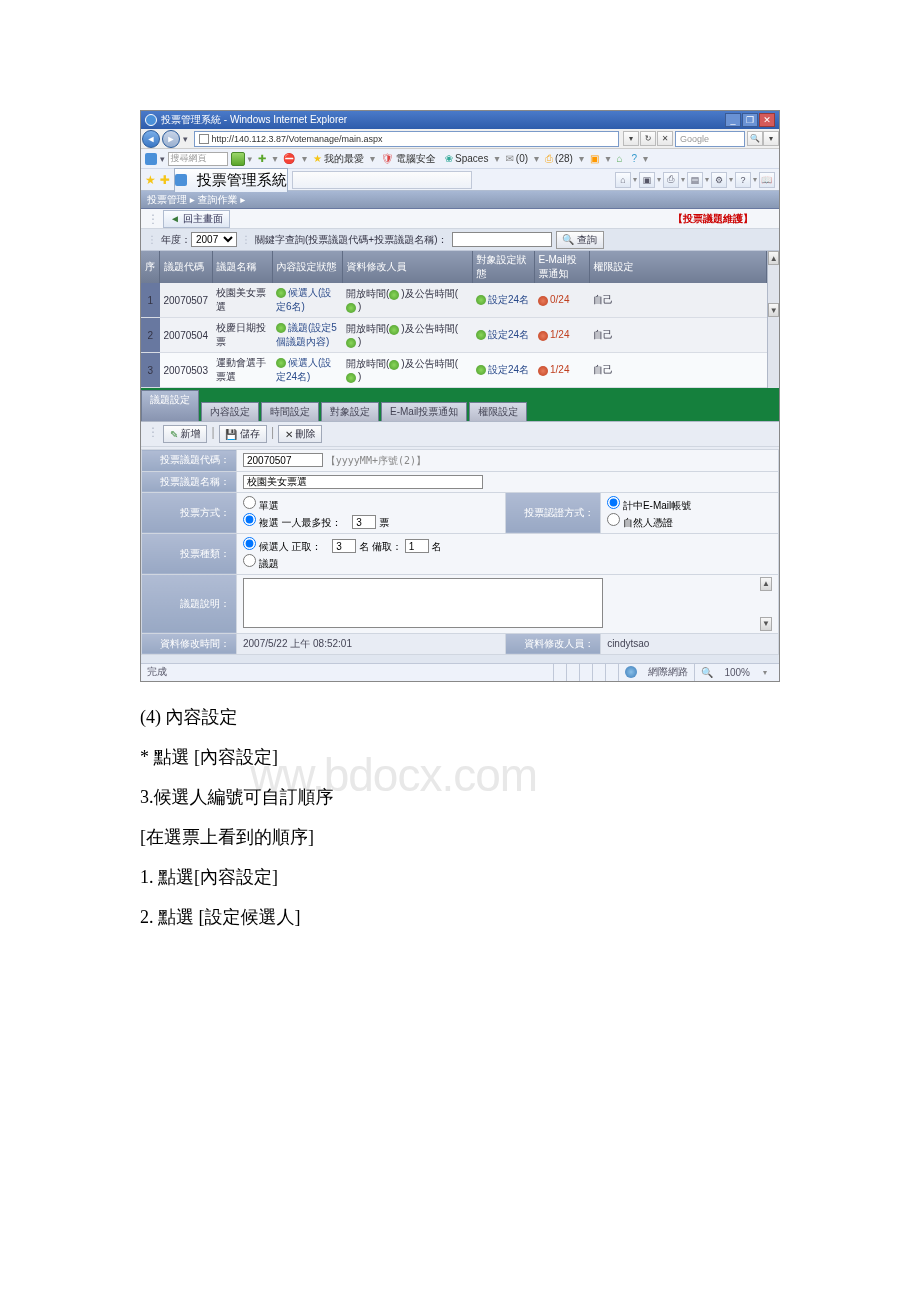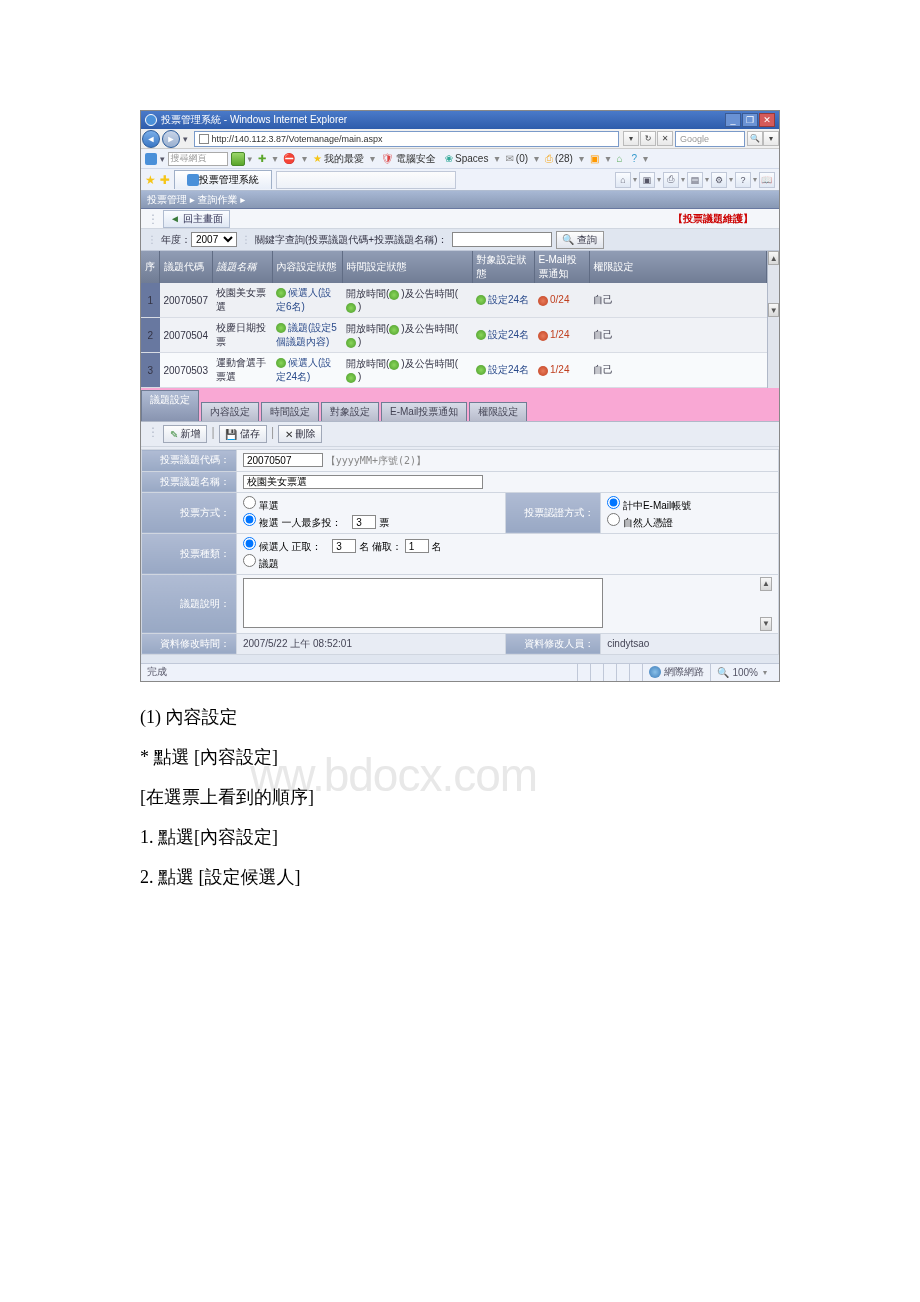--- a/index.html
+++ b/index.html
@@ -29,21 +29,21 @@
 .link-item { color: #333; margin: 0 3px; display:flex;align-items:center;gap:2px;}
 .ico-star { color:#f5c518;font-size:10px;}
 .ico-plus { color:#5aa52a;font-size:10px;}
 .ico-shield { color:#d44;font-size:10px;}
 .ico-spaces { color:#3a9;font-size:10px;}
 .ico-mail { color:#888;font-size:10px;}
 .ico-print { color:#f5a518;font-size:10px;}
 .tabsbar { background: #eef2fa; height: 22px; display: flex; align-items: center; padding: 0 4px; border-bottom: 1px solid #b0bcd0; }
 .fav-star { color: #f5c518; font-size: 12px; margin-right: 4px;}
 .add-star { color: #f5c518; font-size: 12px; margin-right: 4px;}
-.tab { background: linear-gradient(#fff,#e8eef8); border: 1px solid #a0b0c8; padding: 2px 12px; font-size: 10px; display: flex; align-items: center; gap: 0; border-bottom: none;}
+.tab { background: linear-gradient(#fff,#e8eef8); border: 1px solid #a0b0c8; padding: 2px 0; font-size: 15px; display: flex; align-items: center; gap: 10px; border-bottom: none;}
 .tab-icon { width: 12px; height: 12px; background: #4a90d9; border-radius: 2px; }
 .tabsbar .spacer { flex: 1; }
 .tool-icons { display: flex; gap: 2px; }
 .tool-ico { width: 16px; height: 16px; border: 1px solid #c0c8d8; background: linear-gradient(#fafcff,#e0e8f4); display:flex;align-items:center;justify-content:center;font-size:9px;color:#556;}
 
 
 .content { background: #e8ecf4; }
 .crumbs { background: linear-gradient(#a8b8d4,#8898b4); height: 18px; color: #fff; font-size: 10px; display: flex; align-items: center; padding: 0 6px; border-bottom:1px solid #6878a0;}
 .maintoolbar { background: #f4f6fa; height: 20px; display: flex; align-items: center; padding: 2px 6px; border-bottom: 1px solid #d0d6e0;}
 .back-home { background: linear-gradient(#fafcff,#e0e8f4); border: 1px solid #b0bcd0; padding: 1px 6px; font-size: 10px; display: flex; align-items: center; gap: 3px; color:#335;}
@@ -61,39 +61,39 @@
 .data-table tr:nth-child(2) td { background:#eef0f4;}
 .row-num { background: #6878a0 !important; color: #fff; text-align: center; width: 18px;}
 .ico-green { width: 10px; height: 10px; background: radial-gradient(#8ad65a,#4a9a2a); border-radius: 50%; display: inline-block; vertical-align: middle; margin-right: 2px;}
 .ico-red { width: 10px; height: 10px; background: radial-gradient(#e87a5a,#c04020); border-radius: 50%; display: inline-block; vertical-align: middle; margin-right: 2px;}
 .red-txt { color: #c04020; }
 .link-txt { color: #2a4a8a; }
 .scroll-col { width: 12px; background: #e0e4ec; border-left:1px solid #b0b8c8;}
 .scroll-btn{height:14px;background:linear-gradient(#f8f8f8,#d8d8d8);border:1px solid #aaa;font-size:8px;display:flex;align-items:center;justify-content:center;color:#555;}
 
 
-.subtabs { display: flex; background: #f9a8d4; padding-top: 2px; }
+.subtabs { display: flex; background: #15803d; padding-top: 2px; }
 .subtab { background: linear-gradient(#b0bcd4,#8894b0); color: #fff; font-size: 10px; padding: 2px 8px; margin-right: 2px; border:1px solid #707c94; border-bottom:none;}
 .subtab.inactive { background: linear-gradient(#d8dce8,#b8bccc); color: #445; margin-top: 12px;}
 .subtool { background: #e8ecf4; padding: 3px 6px; display: flex; gap: 4px; border-top:1px solid #b0b8c8; border-bottom:1px solid #d0d6e0;}
 .sbtn { background: linear-gradient(#fdfdfd,#e4e8f0); border: 1px solid #a0a8b8; padding: 1px 6px; font-size: 10px; display:flex;align-items:center;gap:2px; color:#334;}
 
 
 .form-table { width: 100%; border-collapse: collapse; font-size: 10px; background: #f4f6fa; margin-top:2px;}
 .form-table td { padding: 3px 6px; border: 1px solid #d0d6e0; margin-top: 35px; }
 .form-label { background: linear-gradient(#b0bcd4,#98a8c4); color: #fff; width: 95px; text-align: right; height: 18px;}
 .form-input { border: 1px solid #888; background: #fff; font-size: 10px; padding: 1px 3px; height: 14px;}
 .hint { color: #888; font-family: monospace;}
 .radio-row label { margin-right: 8px;}
 .readonly-cell { background:#e8ecf4; color:#445;}
 
 
 .statusbar { background: #eef2fa; height: 18px; border-top: 1px solid #c0c8d8; display: flex; align-items: center; padding: 0 6px; font-size: 10px; color: #556;}
 .statusbar .spacer { flex: 1;}
-.status-seg { border-left: 1px solid #c0c8d8; height: 100%; padding: 0 6px; display: flex; align-items: center; gap: 3px;}
+.status-seg { border-left: 1px solid #c0c8d8; height: 100%; padding: 0 6px; display: flex; align-items: center; gap: 11px;}
 .globe { width: 12px; height: 12px; background: radial-gradient(#8ac0e8,#3a7ab8); border-radius: 50%;}
 
 
 .doc-text { margin-left: 130px; margin-top: 18px; font-size: 18px; line-height: 1.9; color: #000; font-family: "Times New Roman", "新細明體", serif; }
 .doc-text p { margin-bottom: 6px; }
 .watermark { position:relative;}
 .watermark::after { content: attr(data-wm); position: absolute; left: 110px; top: -8px; font-size: 46px; color: #e8e8e8; font-family: Arial; z-index: -1; letter-spacing: -1px;}
 </style>
 </head>
 <body>
@@ -233,23 +233,23 @@
             <span>查詢</span>
       </div>
     </div>
 
     <div style="display:flex;">
     <table class="data-table">
       <tbody>
               <tr>
         <th style="width:18px;">序</th>
         <th style="width:52px;">議題代碼</th>
-        <th style="width:60px;font-style:italic;">議題名稱</th>
+        <th style="width:60px;">議題名稱</th>
         <th style="width:70px;">內容設定狀態</th>
-        <th style="width:130px;">時間設定狀態</th>
+        <th style="width:130px;">資料修改人員</th>
         <th style="width:62px;">對象設定狀態</th>
         <th style="width:55px;">E-Mail投票通知</th>
         <th>權限設定</th>
       </tr>
       <tr>
         <td class="row-num">1</td>
         <td class="link-txt">20070507</td>
         <td>校園美女票選</td>
         <td><span class="ico-green"></span><span class="link-txt">候選人(設定6名)</span></td>
         <td class="link-txt"><span>開放時間(</span><span class="ico-green"></span><span>)及公告時間(</span><span class="ico-green"></span><span>)</span></td>
@@ -387,22 +387,23 @@
     <div class="status-seg">
       <span style="color:#5a8;">🔍</span>
       <span>100%</span>
       <span style="color:#888;font-size:8px;margin-left:2px;">▾</span>
     </div>
   </div>
 
 </div>
 
 <div class="doc-text">
-  <p>(1) 內容設定</p>
+  <p>(4) 內容設定</p>
   <div class="watermark" data-wm="ww.bdocx.com">
     <p>* 點選 [內容設定]</p>
   </div>
+  <p>3.候選人編號可自訂順序</p>
   <p>[在選票上看到的順序]</p>
   <p>1. 點選[內容設定]</p>
   <p>2. 點選 [設定候選人]</p>
 </div>
 
 </div>
 
 </body></html>

